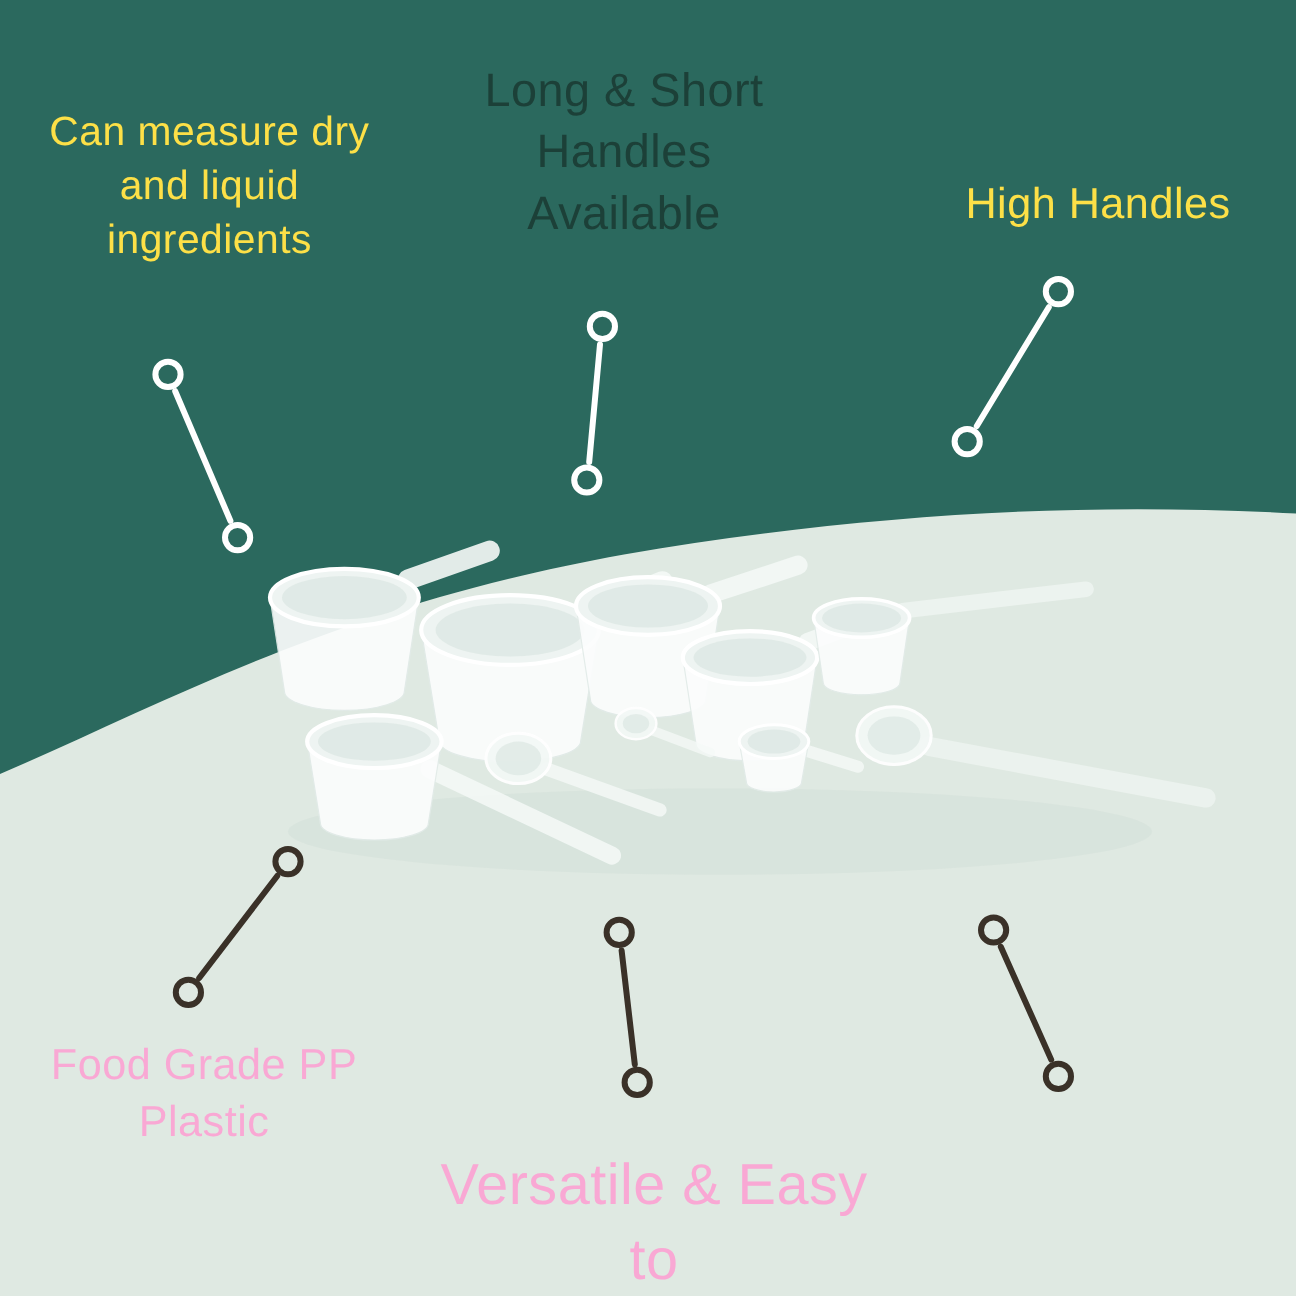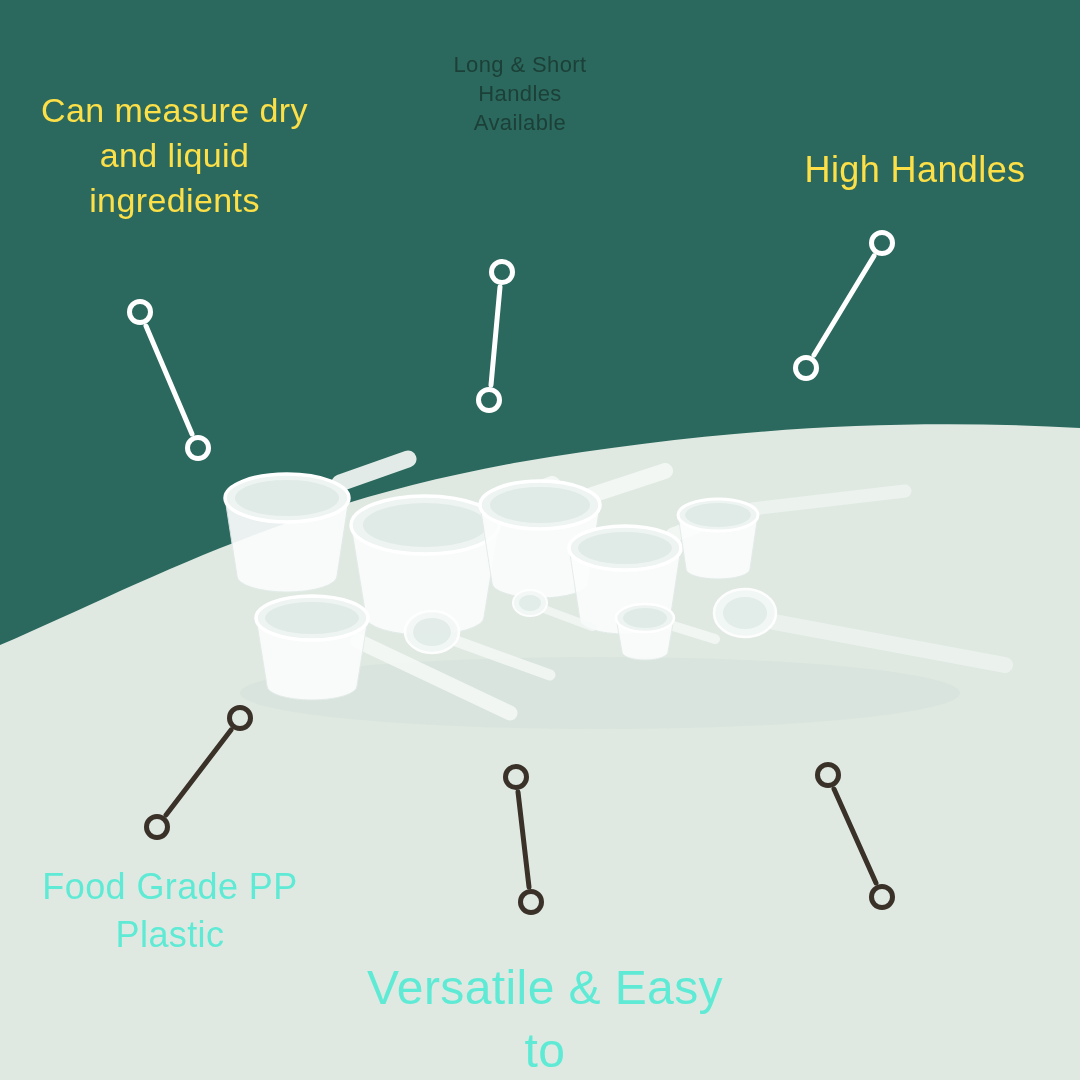--- a/index.html
+++ b/index.html
@@ -17,23 +17,23 @@
   .callout{
     position:absolute;
     text-align:center;
     white-space:pre-line;
     font-weight:500;
     letter-spacing:.4px;
     line-height:1.32;
   }
   .c-light{color:#fde047;}
   .c-darkgreen{color:#1c4038;}
-  .c-dark{color:#5eead4;}
+  .c-dark{color:#f9a8d4;}
   .callout-measure{left:12px;top:88px;width:325px;font-size:34px;}
-  .callout-handles{left:360px;top:50px;width:320px;font-size:22px;text-align:center;}
+  .callout-handles{left:360px;top:50px;width:320px;font-size:39px;text-align:center;}
   .callout-quality{left:755px;top:146px;width:320px;font-size:36px;}
   .callout-food-grade{left:5px;top:863px;width:330px;font-size:36px;}
   .callout-versatile{left:345px;top:956px;width:400px;font-size:48px;}
   .callout-dishwasher{left:695px;top:933px;width:370px;font-size:36px;}
   .conn-light line,.conn-light circle{stroke:#ffffff;}
   .conn-dark line,.conn-dark circle{stroke:#3a3128;}
   .conn line{stroke-width:5px;stroke-linecap:round;}
   .conn circle{stroke-width:5px;fill:none;}
 </style>
 </head>

